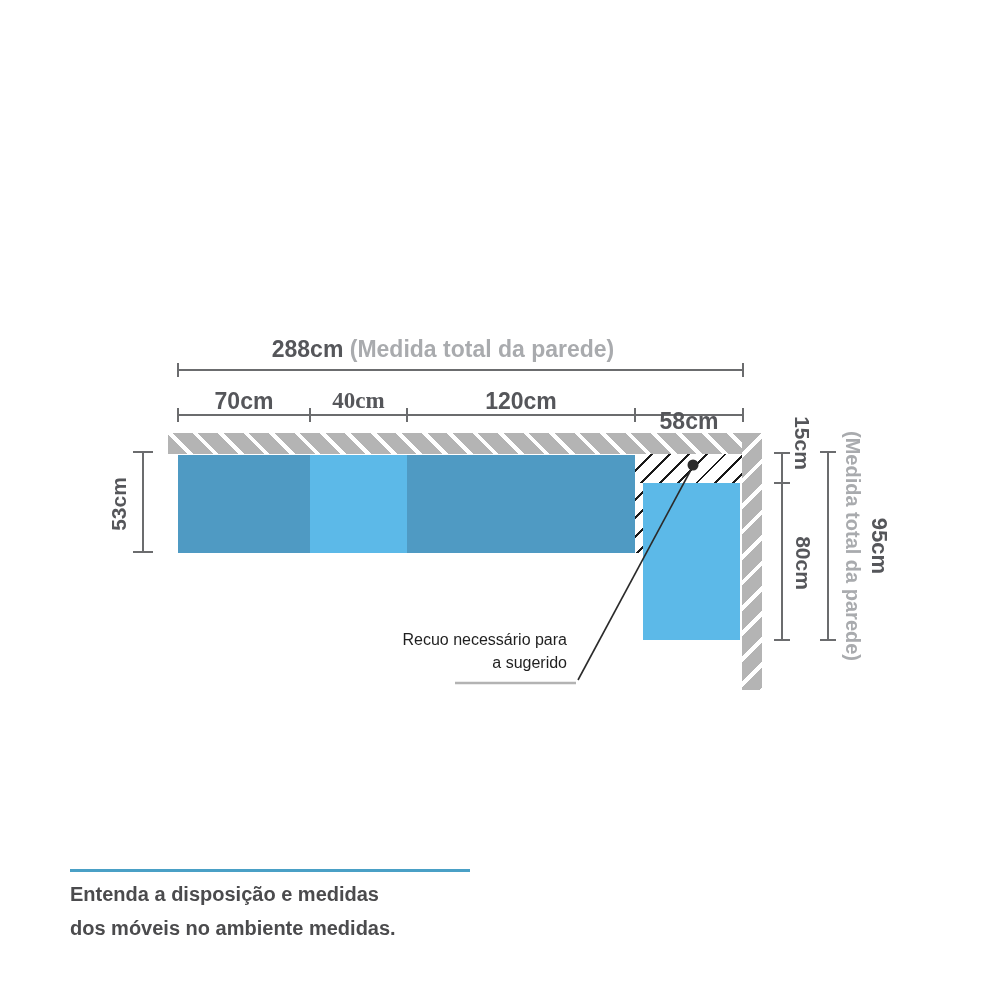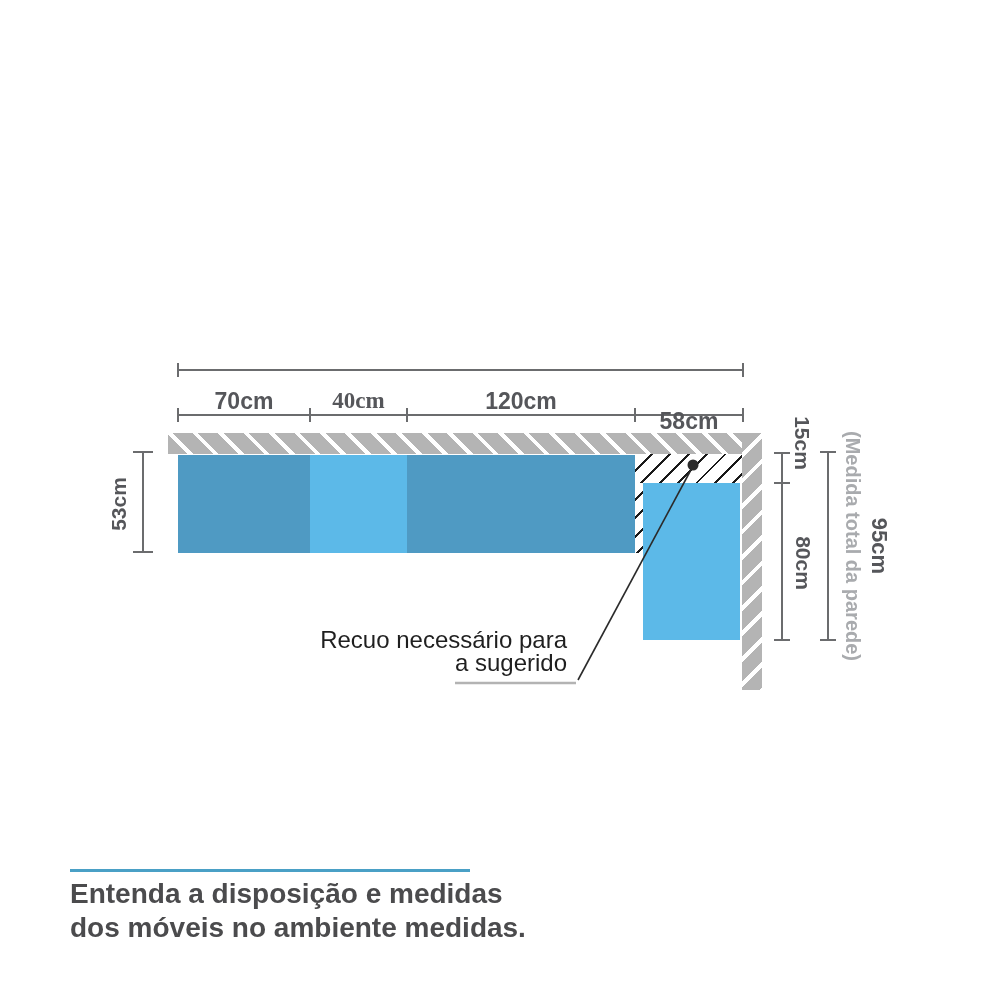--- a/index.html
+++ b/index.html
@@ -53,28 +53,28 @@
   .rot-cw{transform:rotate(90deg);}
   .rot-ccw{transform:rotate(-90deg);}
   .rot-box{height:24px;width:80px;text-align:center;font-size:21px;}
   .right-total{left:746px;top:520px;width:240px;text-align:center;line-height:26px;}
   .right-total .val{font-size:22px;}
   .right-total .note{font-size:20px;}
 
   
   .annotation{
     left:320px;top:628px;width:247px;text-align:right;
-    font-size:24px;line-height:23px;color:var(--annotation-text,#1f1f1f);
+    font-size:16px;line-height:23px;color:var(--annotation-text,#1f1f1f);
   }
 
   
   .caption-rule{left:70px;top:869px;width:400px;height:3px;background:var(--accent-rule,#4aa0c6);}
   .caption{
     left:70px;top:877px;width:470px;
-    font-size:28px;line-height:34px;font-weight:bold;color:var(--caption-text,#4b4b4d);
+    font-size:20px;line-height:34px;font-weight:bold;color:var(--caption-text,#4b4b4d);
   }
 </style>
 </head>
 <body>
 
 <div id="canvas">
 
   <div class="abs wall-h"></div>
   <div class="abs wall-v"></div>
 
@@ -90,20 +90,24 @@
     <path class="dimline" d="M178 363 V377 M178 370 H743 M743 363 V377"></path>
     <path class="dimline" d="M178 408 V422 M310 408 V422 M407 408 V422 M635 408 V422 M743 408 V422 M178 415 H743"></path>
     <path class="dimline" d="M133 452 H153 M143 452 V552 M133 552 H153"></path>
     <path class="dimline" d="M774 453 H790 M782 453 V640 M774 483 H790 M774 640 H790"></path>
     <path class="dimline" d="M820 452 H836 M828 452 V640 M820 640 H836"></path>
     <path class="leader-underline" d="M455 683 H576"></path>
     <path class="leader" d="M578 680 L693 466"></path>
     <circle class="leader-dot" cx="693" cy="465" r="5.5"></circle>
   </svg>
 
+  <div class="abs dim-text top-total">
+    <span>288cm</span>
+    <span class="muted">(Medida total da parede)</span>
+  </div>
   <div class="abs dim-text seg-label" style="left:178px;width:132px;">70cm</div>
   <div class="abs dim-text seg-label" style="left:310px;width:97px;font-family:Liberation Serif, serif;">40cm</div>
   <div class="abs dim-text seg-label" style="left:407px;width:228px;">120cm</div>
   <div class="abs dim-text seg-label" style="left:635px;width:108px;margin-top:20px;">58cm</div>
 
   <div class="abs dim-text rot-box rot-ccw" style="left:79px;top:492px;">53cm</div>
 
   <div class="abs dim-text rot-box rot-cw" style="left:762px;top:431px;">15cm</div>
   <div class="abs dim-text rot-box rot-cw" style="left:763px;top:551px;">80cm</div>
   <div class="abs dim-text right-total rot-cw">

